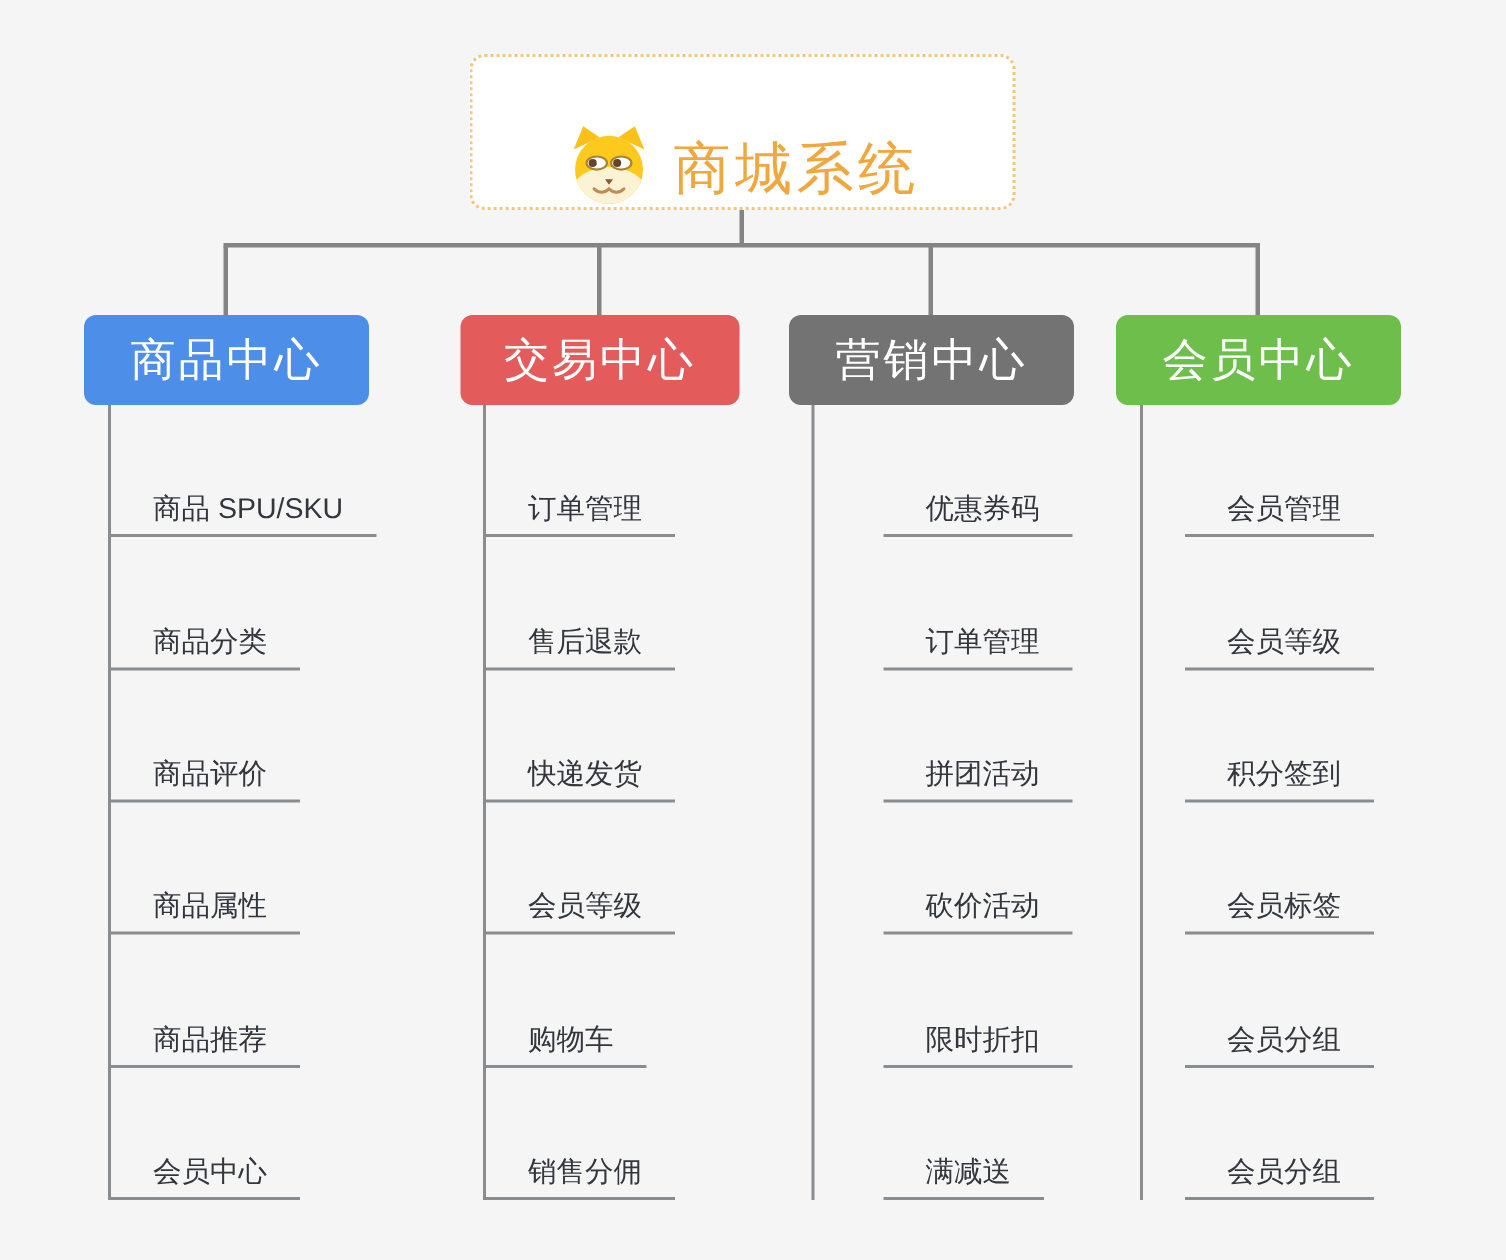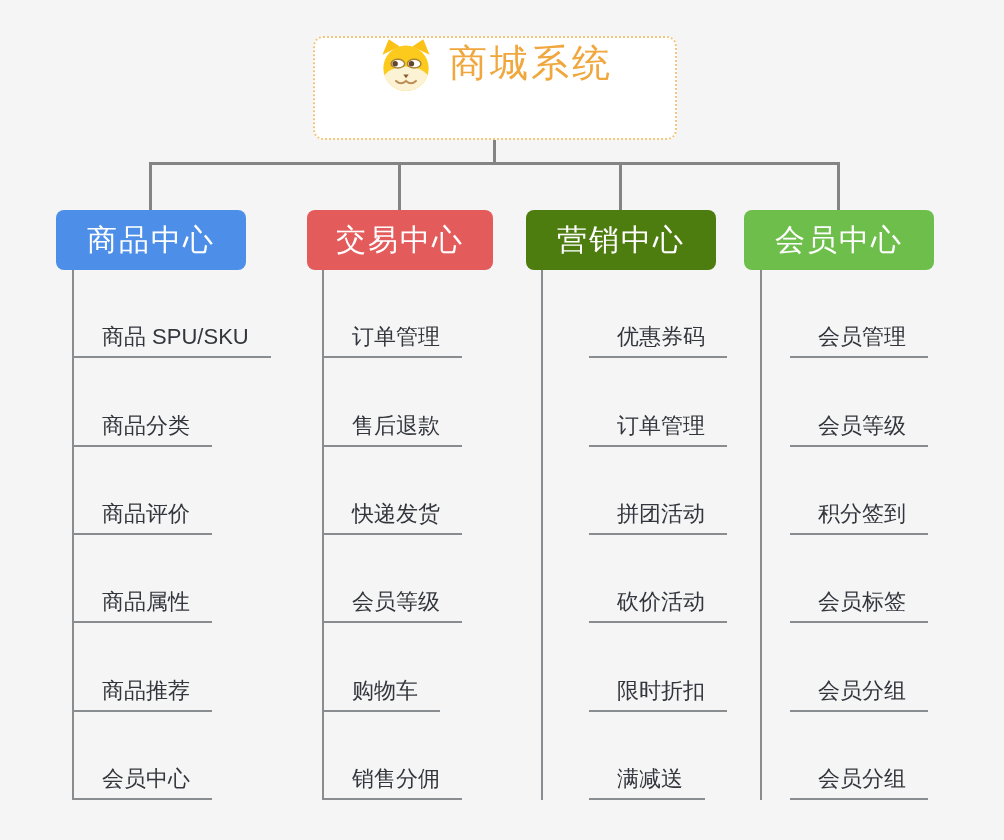--- a/index.html
+++ b/index.html
@@ -2,40 +2,40 @@
 <html><head>
 <meta charset="utf-8">
 <style>
   html,body{margin:0;padding:0;}
   body{font-family:"Liberation Sans","DejaVu Sans",sans-serif;}
   .canvas{position:relative;width:1004px;height:840px;background:#f5f5f6;overflow:hidden;}
 
   
   .root-node{position:absolute;left:313px;top:36px;width:364px;height:104px;
     background:#ffffff;border:2px dotted #f5c57d;border-radius:10px;
-    display:flex;align-items:flex-start;justify-content:center;gap:14px;box-sizing:border-box;}
+    display:flex;align-items:flex-end;justify-content:center;gap:14px;box-sizing:border-box;}
   .root-label{font-size:38px;color:#f0a73e;letter-spacing:3px;font-weight:500;}
   .root-icon{width:58px;height:55px;display:block;}
 
   
   .connector{position:absolute;background:#848484;}
   .rail-h{height:3px;}
   .stub-v{width:3px;}
 
   
   .branch-box{position:absolute;top:210px;height:60px;border-radius:8px;
     display:flex;align-items:center;justify-content:center;box-sizing:border-box;}
   .branch-label{color:#ffffff;font-size:30px;letter-spacing:2px;}
 
   
   .children{position:absolute;top:270px;height:530px;border-left:2px solid #8a8d90;
     display:flex;flex-direction:column;box-sizing:border-box;}
   .child{height:88.33px;box-sizing:border-box;display:flex;align-items:flex-end;
     width:max-content;padding:0 22px 4px 28px;border-bottom:2px solid #8a8d90;
-    font-size:22px;color:#33363c;white-space:nowrap;}
+    font-size:19px;color:#33363c;white-space:nowrap;}
 </style>
 </head>
 <body>
 
 <div class="canvas">
 
   <div class="root-node">
     <svg class="root-icon" viewBox="0 0 64 60" aria-hidden="true">
       <defs>
           <clipPath id="headclip">
@@ -80,21 +80,21 @@
   </div>
   <div class="children" style="left:322px;">
     <div class="child">订单管理</div>
     <div class="child">售后退款</div>
     <div class="child">快递发货</div>
     <div class="child">会员等级</div>
     <div class="child">购物车</div>
     <div class="child">销售分佣</div>
   </div>
 
-  <div class="branch-box" style="left:526px;width:190px;background:#4d7c0f;">
+  <div class="branch-box" style="left:526px;width:190px;background:#737373;">
     <span class="branch-label">营销中心</span>
   </div>
   <div class="children" style="left:541px;padding-left:46px;">
     <div class="child">优惠券码</div>
     <div class="child">订单管理</div>
     <div class="child">拼团活动</div>
     <div class="child">砍价活动</div>
     <div class="child">限时折扣</div>
     <div class="child">满减送</div>
   </div>

